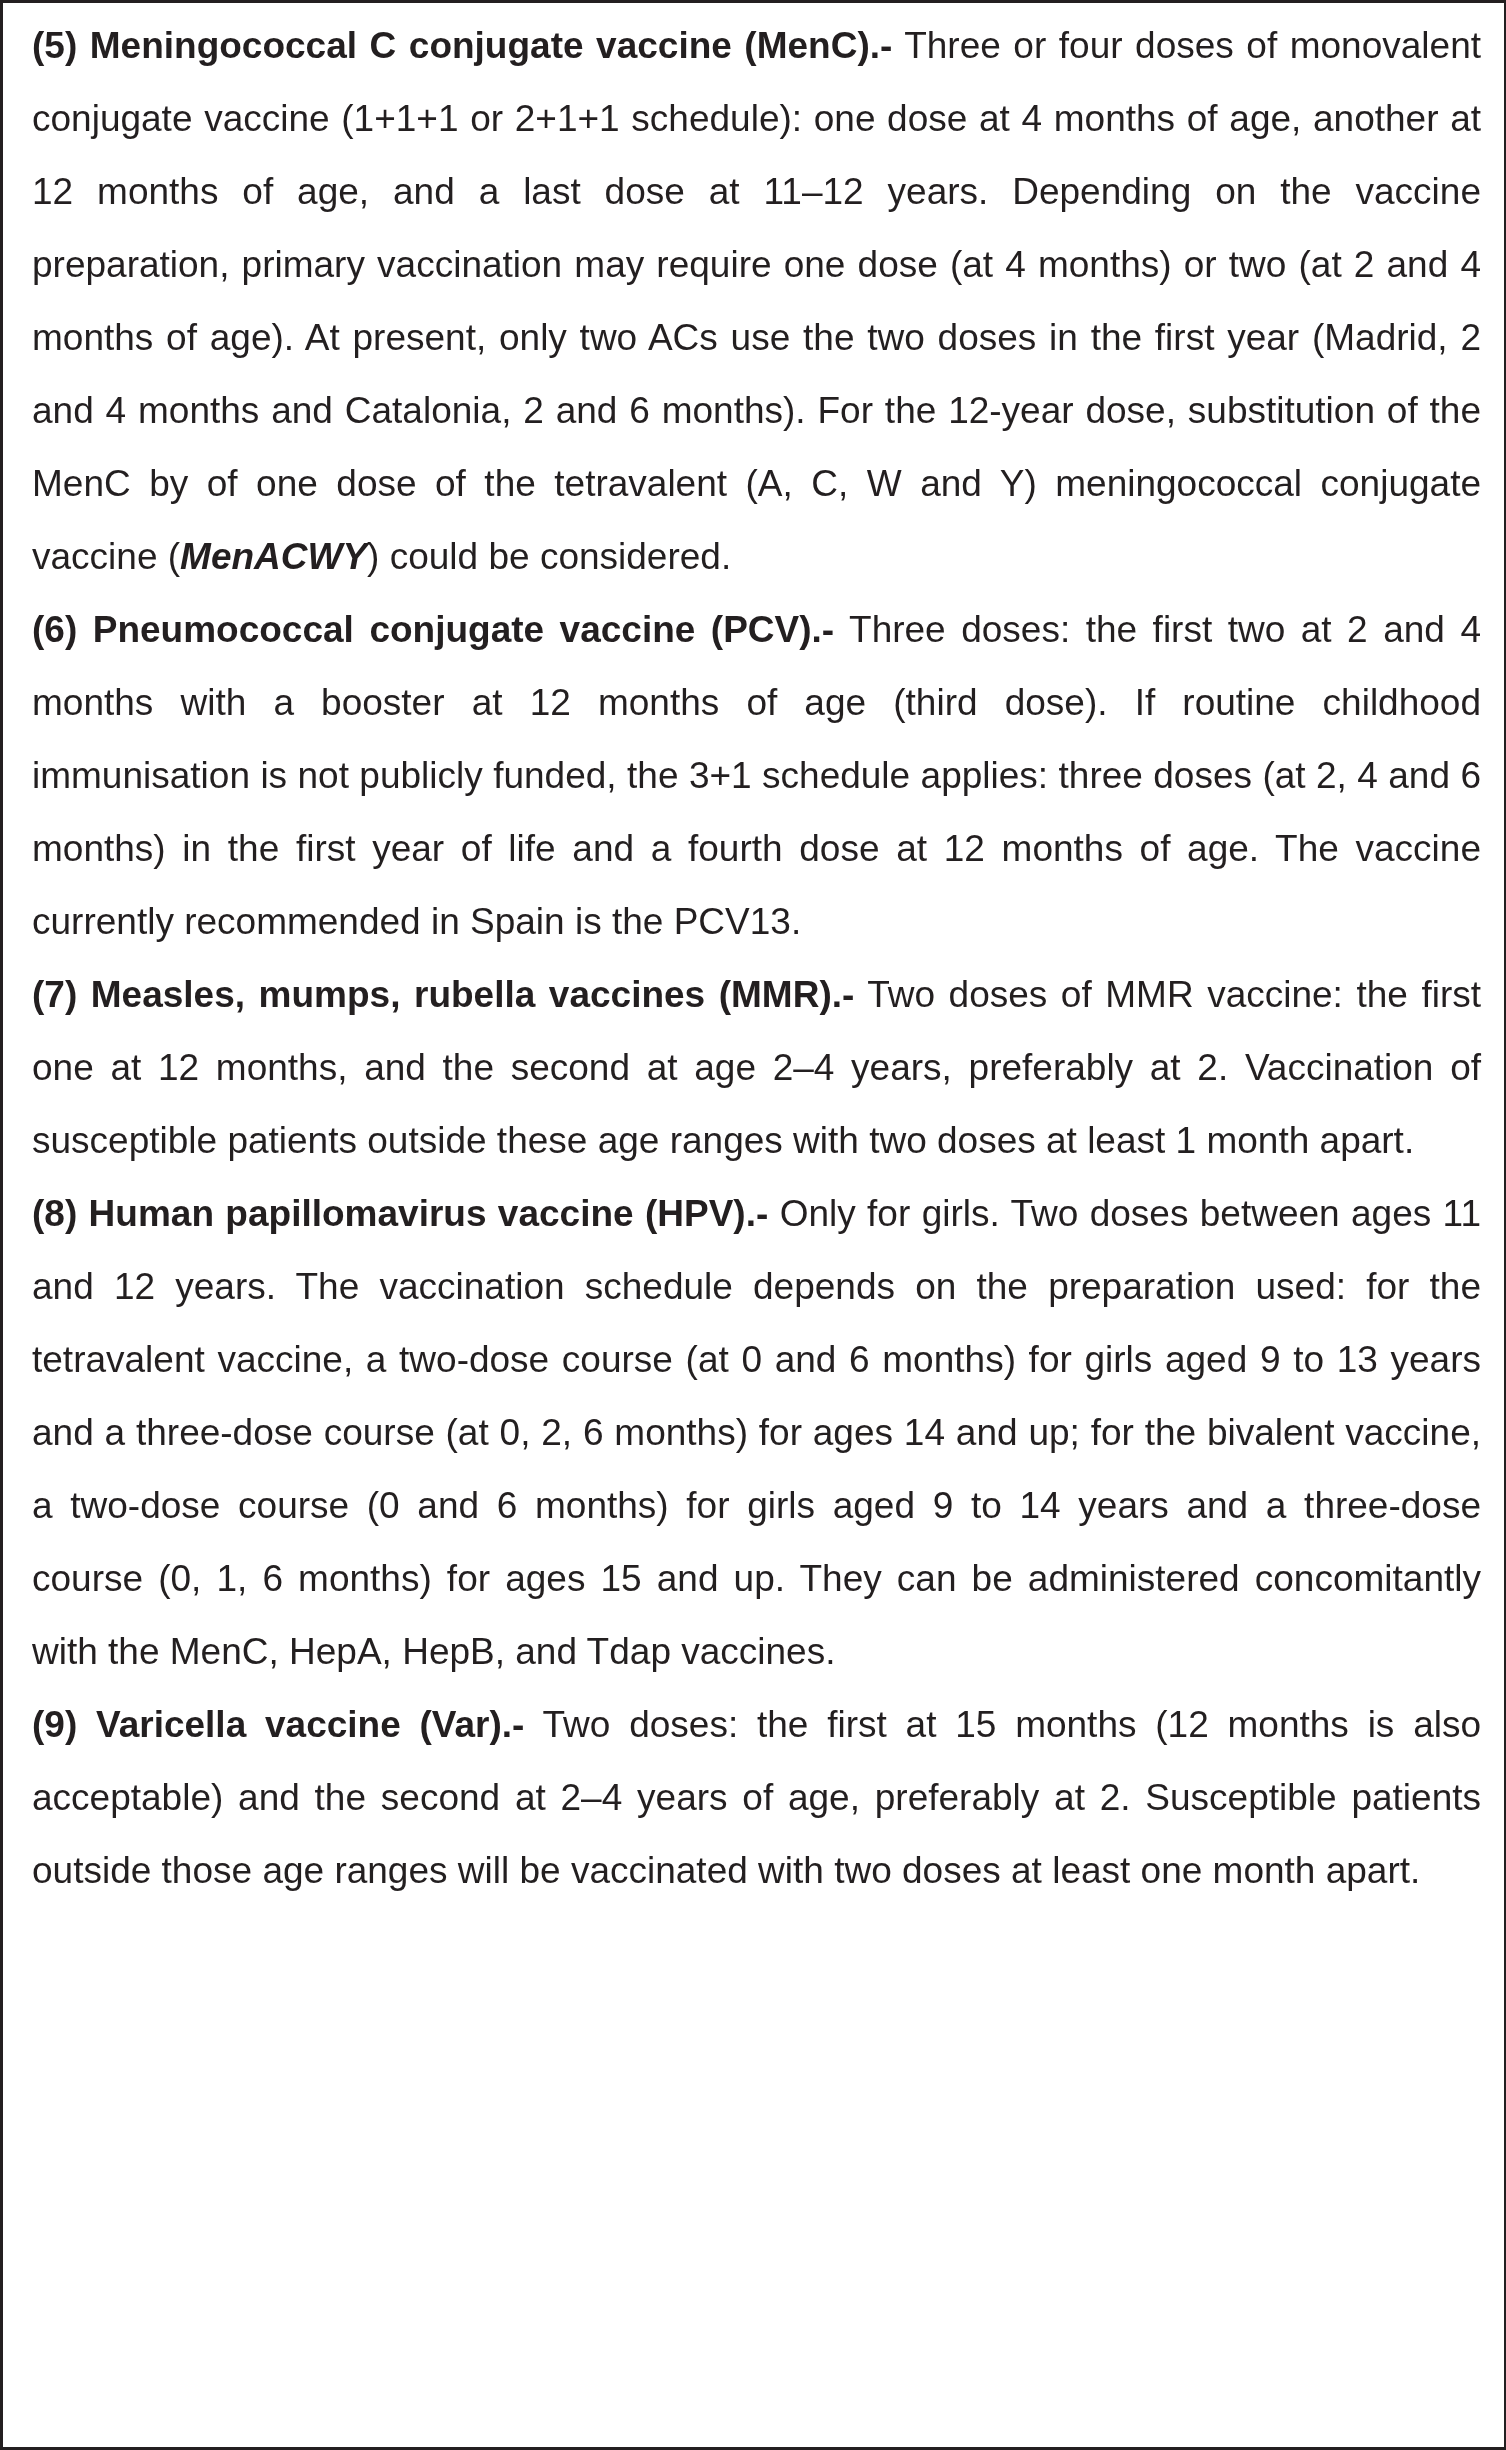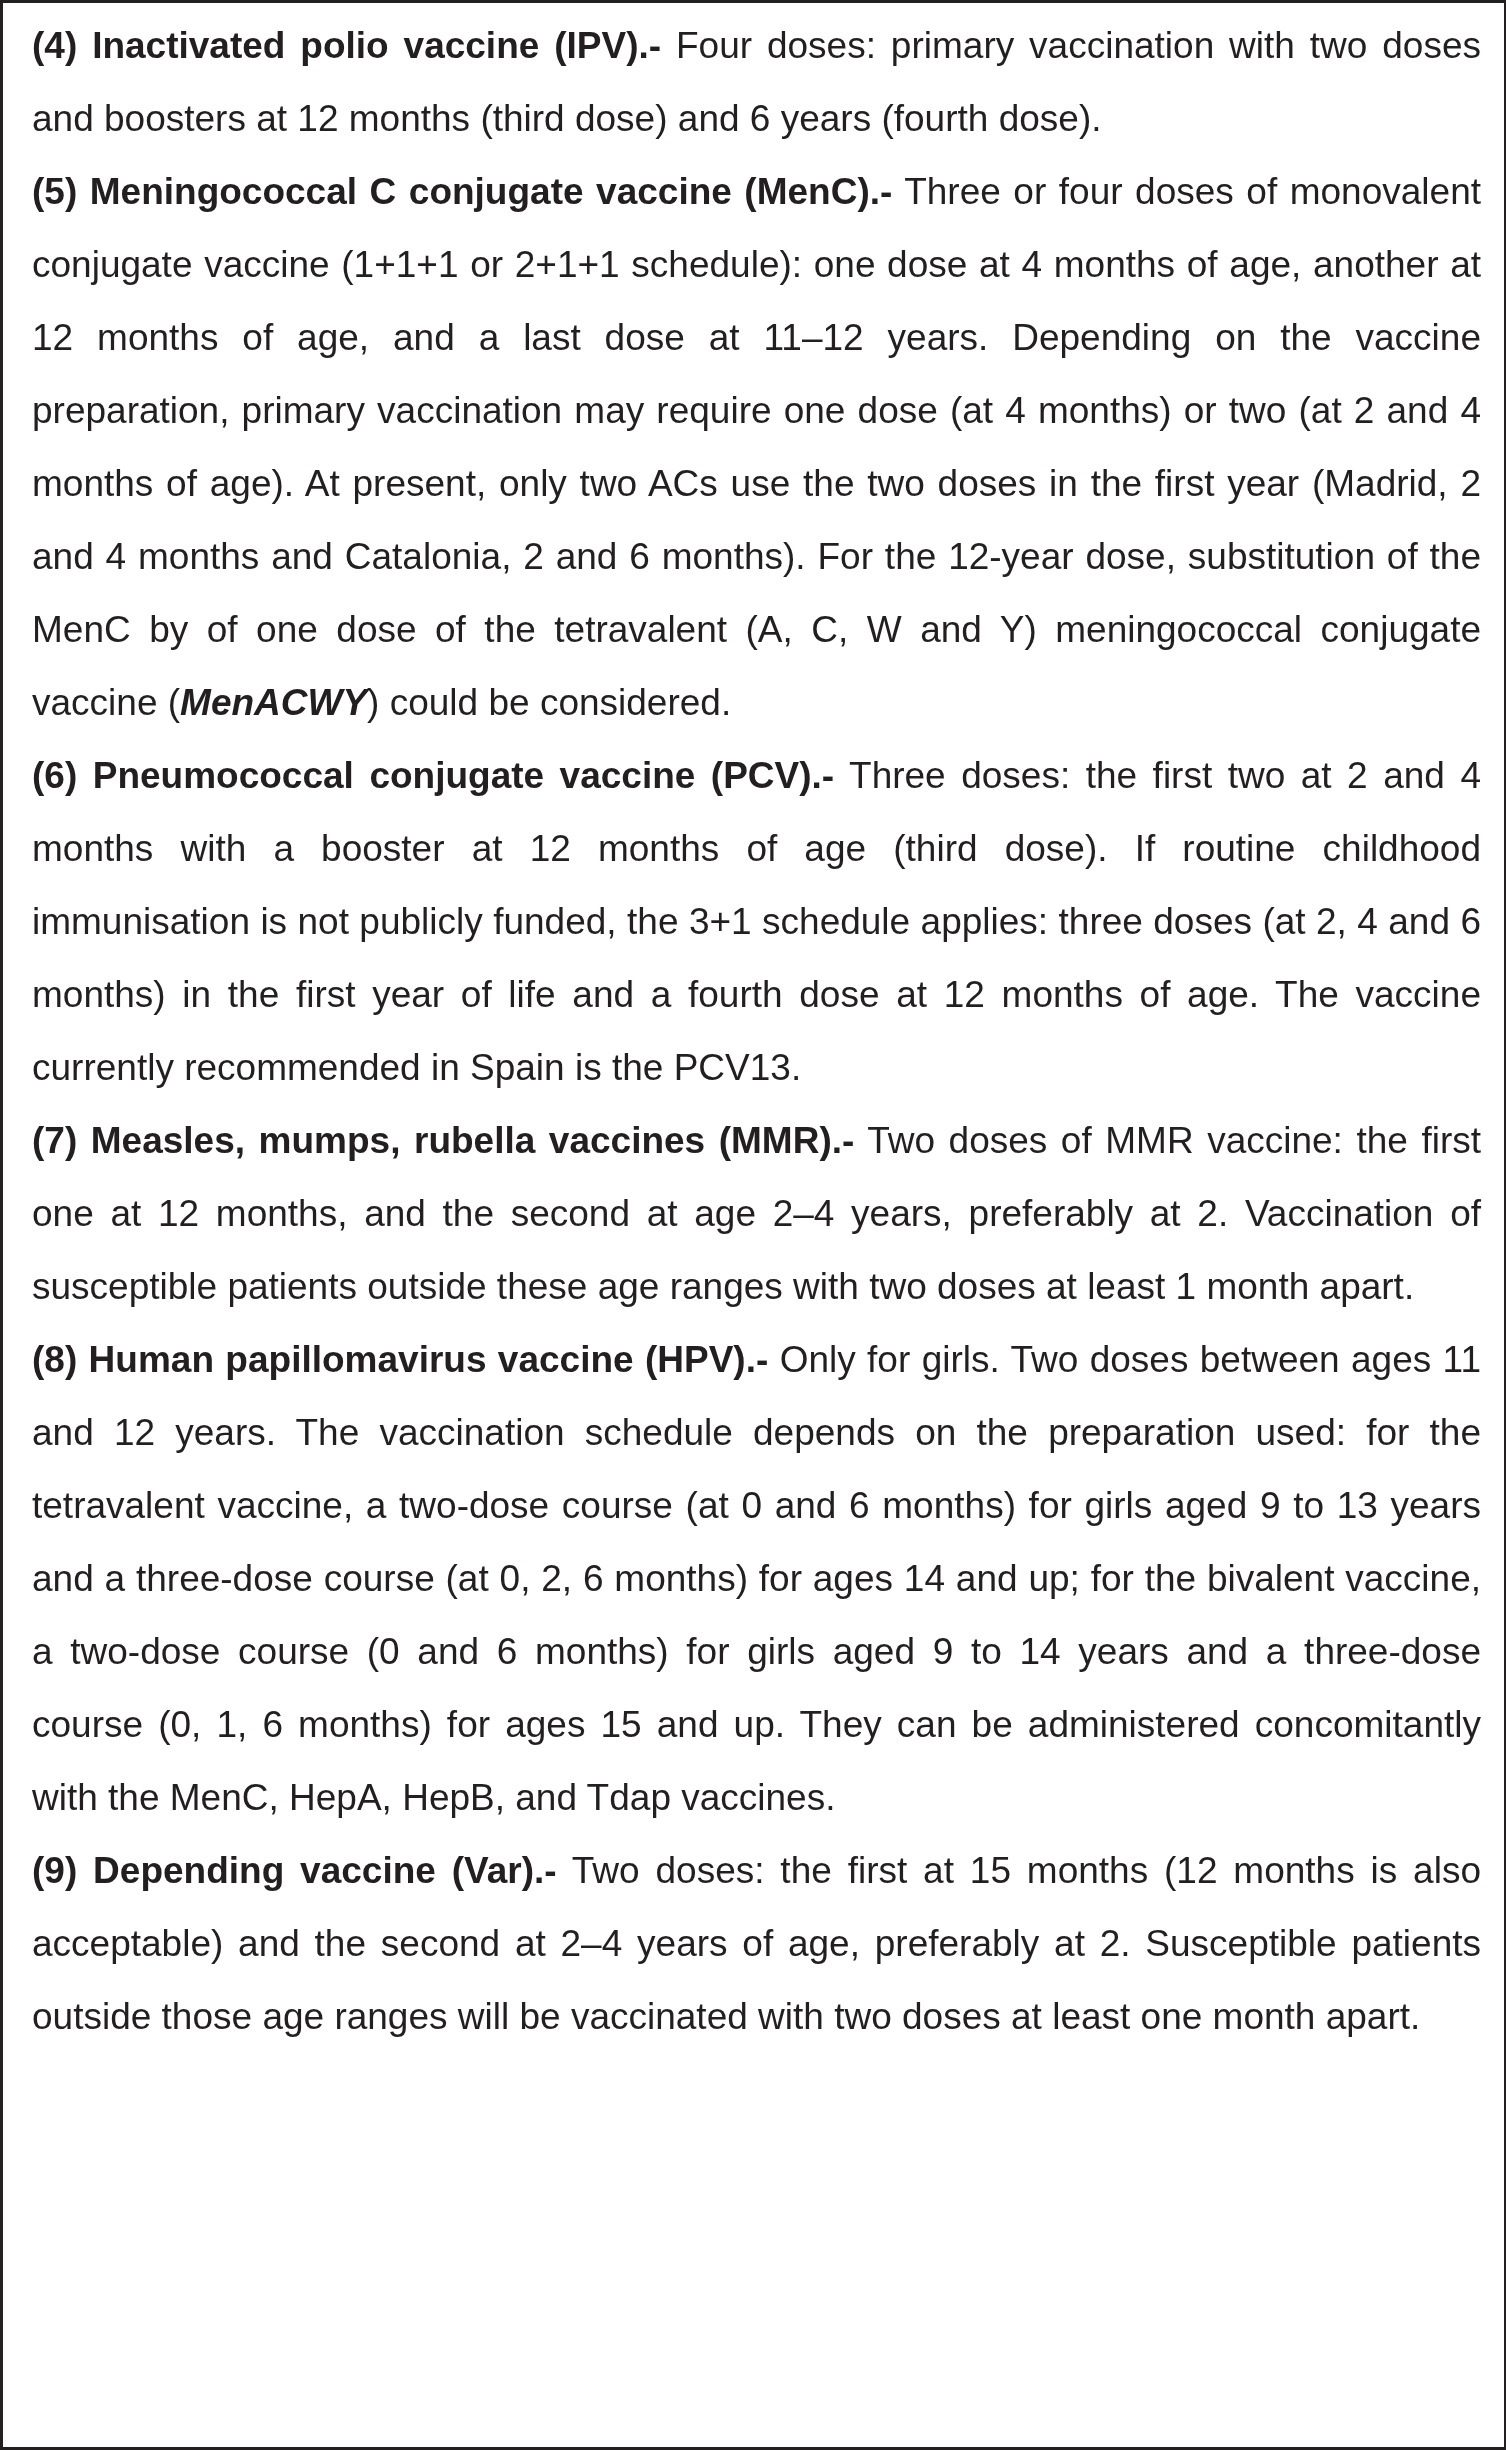--- a/index.html
+++ b/index.html
@@ -46,24 +46,20 @@
     font-weight: bold;
     font-style: italic;
   }
 </style>
 </head>
 <body>
 
 <div class="frame">
   <div class="content">
 
-    <p class="entry">
-      <span class="head">(4)</span>
-      <span class="head">Inactivated polio vaccine (IPV).-</span><span> Four doses: primary vaccination with two doses and boosters at 12 months (third dose) and 6 years (fourth dose).</span>
-    </p>
 
     <p class="entry">
       <span class="head">(5)</span>
       <span class="head">Meningococcal C conjugate vaccine (MenC).-</span><span> Three or four doses of monovalent conjugate vaccine (1+1+1  or 2+1+1 schedule): one dose at 4 months of age, another at  12 months of age, and a last dose at 11–12 years. Depending on the vaccine preparation, primary vaccination may require one dose (at 4 months) or two (at 2 and 4 months of age). At present, only two ACs use the two doses in the first year (Madrid, 2 and 4 months and Catalonia, 2 and 6 months). For the 12-year dose, substitution of the MenC by of one dose of the tetravalent (A, C, W and Y) meningococcal conjugate vaccine (</span><span class="bold-inline">MenACWY</span><span>) could be considered.</span>
     </p>
 
     <p class="entry">
       <span class="head">(6)</span>
       <span class="head">Pneumococcal conjugate vaccine (PCV).-</span><span> Three doses: the first two at 2 and 4 months with a booster at 12 months of age (third dose). If routine childhood immunisation is not publicly funded, the 3+1 schedule applies: three doses (at 2, 4 and 6 months) in the first year of life and a fourth dose at 12 months of age. The vaccine currently recommended in Spain is the PCV13.</span>
     </p>
@@ -73,18 +69,18 @@
       <span class="head">Measles, mumps, rubella vaccines (MMR).-</span><span> Two doses of MMR vaccine: the first one at 12 months, and the second at age 2–4 years, preferably at 2. Vaccination of susceptible patients outside these age ranges with two doses at least 1 month apart.</span>
     </p>
 
     <p class="entry">
       <span class="head">(8)</span>
       <span class="head">Human papillomavirus vaccine (HPV).-</span><span> Only for girls. Two doses between ages 11 and 12 years. The vaccination schedule depends on the preparation used: for the tetravalent vaccine, a two-dose course (at 0 and 6 months) for girls aged 9 to 13 years and a three-dose course (at 0, 2, 6 months) for ages 14 and up; for the bivalent vaccine, a two-dose course (0 and 6 months) for girls aged 9 to 14 years and a three-dose course (0, 1, 6 months) for ages 15 and up. They can be administered concomitantly with the MenC, HepA, HepB, and Tdap vaccines.</span>
     </p>
 
     <p class="entry">
       <span class="head">(9)</span>
-      <span class="head">Depending vaccine (Var).-</span><span>  Two doses: the first at 15 months (12 months is also acceptable) and the second at 2–4 years of age, preferably at 2. Susceptible patients outside those age ranges will be vaccinated with two doses at least one month apart.</span>
+      <span class="head">Varicella vaccine (Var).-</span><span>  Two doses: the first at 15 months (12 months is also acceptable) and the second at 2–4 years of age, preferably at 2. Susceptible patients outside those age ranges will be vaccinated with two doses at least one month apart.</span>
     </p>
 
   </div>
 </div>
 
 
 </body></html>

